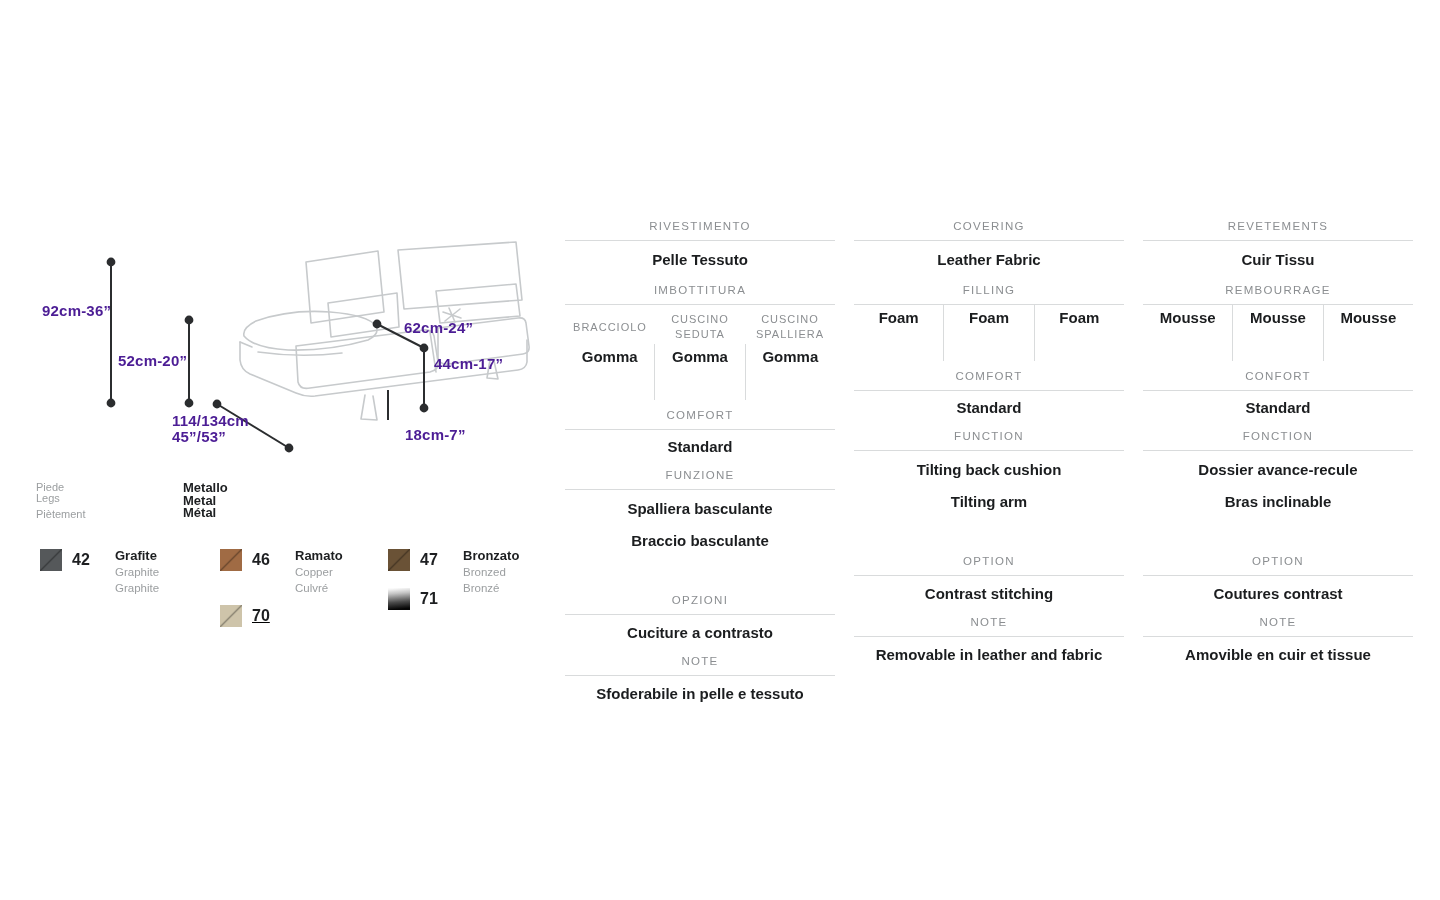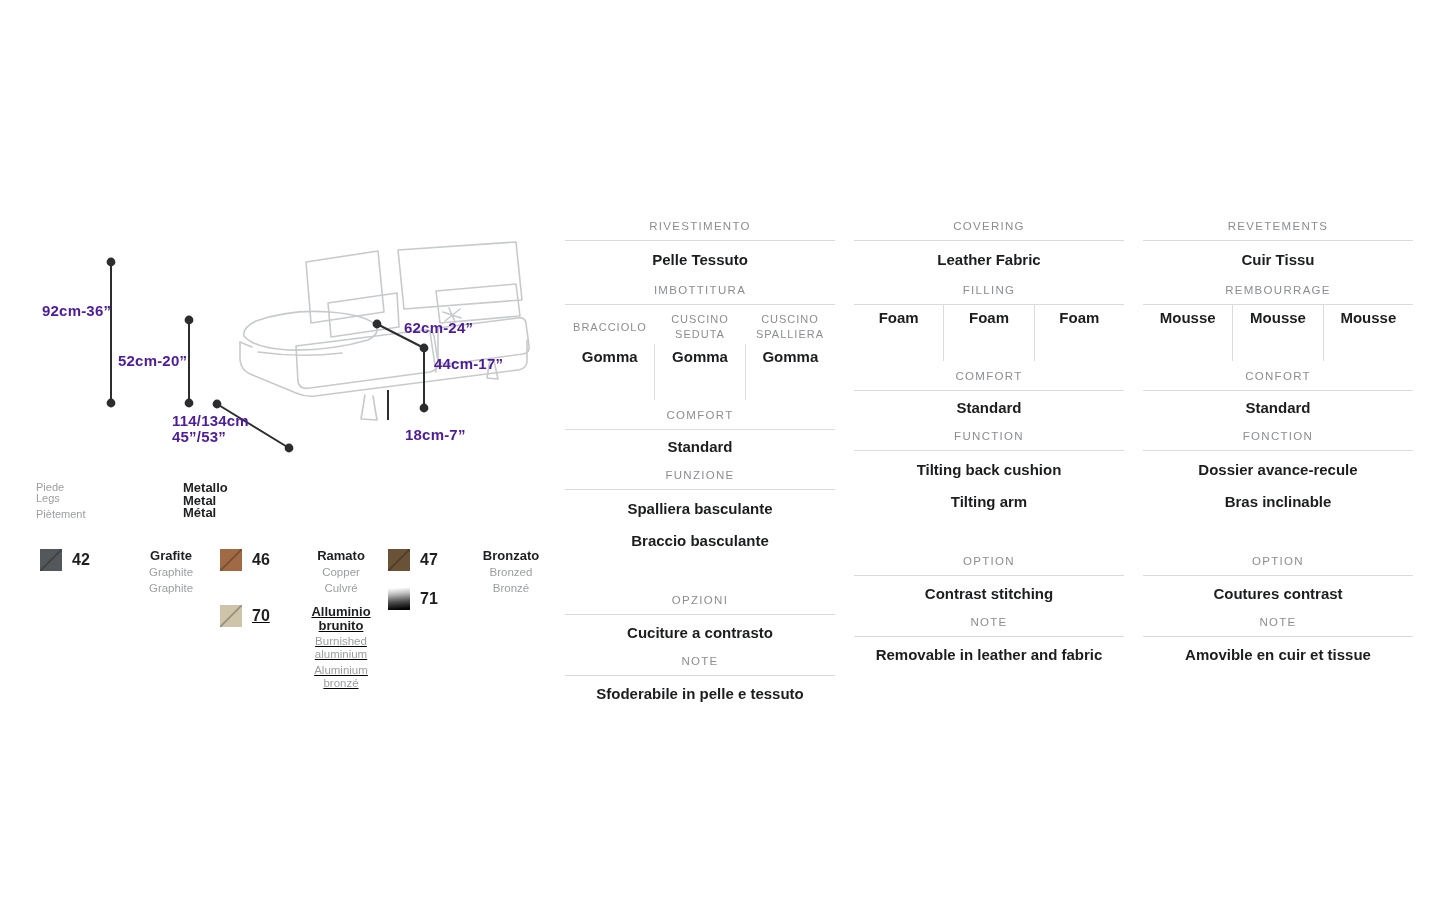--- a/index.html
+++ b/index.html
@@ -22,21 +22,21 @@
 
   
   .swatch-item { position:absolute; display:flex; align-items:flex-start; }
   .chip { position:relative; width:22px; height:22px; flex:0 0 22px; background:#888; }
   .chip::after { content:""; position:absolute; inset:0;
                  background-image:linear-gradient(to bottom right,
                    transparent 45%, rgba(0,0,0,.30) 50%, transparent 55%); }
   .chip.no-line::after { display:none; }
   .code { width:28px; margin-left:10px; font-size:16px; font-weight:700; color:#1d1f21;
           line-height:22px; text-align:left; }
-  .names { margin-left:15px; display:block;text-align:center; }
+  .names { margin-left:15px; display:block; }
   .names .nm  { display:block; font-size:13px; font-weight:700; color:#1d1f21; line-height:13.5px; }
   .names .alt { display:block; font-size:11.5px; color:#9b9ea0; line-height:13px; margin-top:3px; }
   .names.w1 { width:112px; } .names.w2 { width:92px; } .names.w3 { width:96px; }
 
   
   .spec-col { position:absolute; top:215px; width:270px; padding-top:4px; }
   .sec-label { font-size:11.5px; letter-spacing:1.3px; color:#8b8e91; text-align:center;
                line-height:14px; }
   .rule { border:0; border-top:1px solid #d9dbdc; margin-top:7px; }
   .val { font-size:15px; font-weight:700; color:#1b1d1f; text-align:center; line-height:18px;
@@ -145,25 +145,20 @@
     <span class="code">47</span>
     <span class="names w3">
       <span class="nm">Bronzato</span>
       <span class="alt">Bronzed</span>
       <span class="alt">Bronzé</span>
     </span>
   </div>
   <div class="swatch-item" style="left:220px; top:605px;text-decoration:underline;">
     <span class="chip" style="background-color: rgb(206, 196, 170);"></span>
     <span class="code">70</span>
-    <span class="names w2">
-      <span class="nm">Alluminio brunito</span>
-      <span class="alt">Burnished aluminium</span>
-      <span class="alt">Aluminium bronzé</span>
-    </span>
   </div>
   <div class="swatch-item" style="left:388px; top:588px;">
     <span class="chip no-line" style="background-image: linear-gradient(175deg, rgb(250, 250, 250) 4%, rgb(196, 196, 196) 26%, rgb(77, 77, 77) 62%, rgb(5, 5, 5) 92%);"></span>
     <span class="code">71</span>
   </div>
 
   <section class="spec-col" style="left:565px;">
     <div class="sec-label">RIVESTIMENTO</div>
     <hr class="rule">
     <div class="val">Pelle Tessuto</div>

